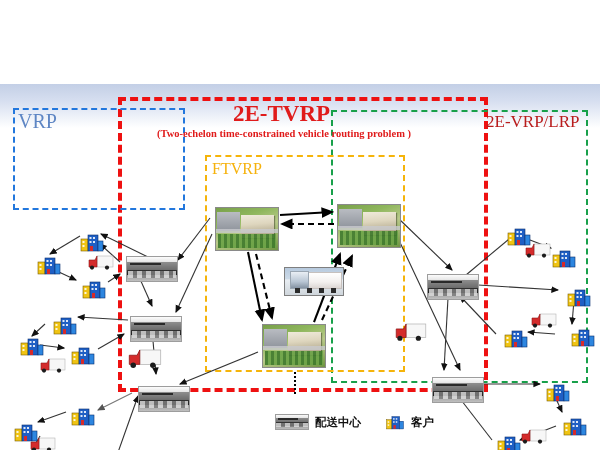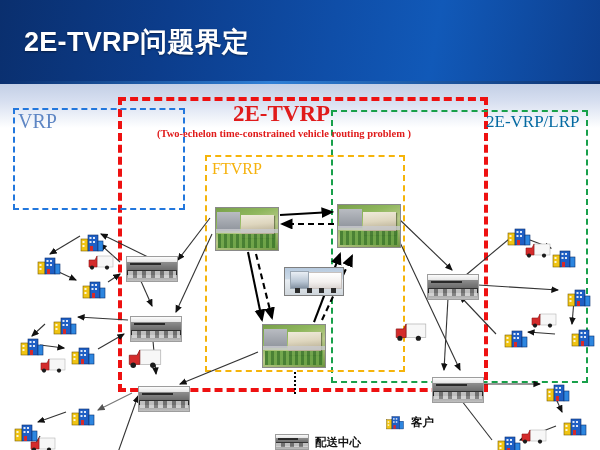--- a/index.html
+++ b/index.html
@@ -38,21 +38,21 @@
   .box{position:absolute;box-sizing:border-box;}
   #box-red{left:118px;top:13px;width:370px;height:295px;border:4px dashed #ee1111;}
   #box-blue{left:13px;top:24px;width:172px;height:102px;border:2px dashed #2277dd;}
   #box-green{left:331px;top:26px;width:257px;height:273px;border:2px dashed #18a04a;}
   #box-orange{left:205px;top:71px;width:200px;height:217px;border:2px dashed #f5b40a;}
   #dotline{position:absolute;left:294px;top:288px;width:0;height:22px;border-left:2px dotted #000;}
 
   
   .caption{position:absolute;white-space:nowrap;}
   #cap-vrp{left:18px;top:26px;font-family:"Liberation Serif","DejaVu Serif",serif;font-size:20px;color:#5e86c4;}
-  #cap-lrp{left:486px;top:28px;font-family:"Liberation Serif","DejaVu Serif",serif;font-size:17px;color:#0369a1;}
+  #cap-lrp{left:486px;top:28px;font-family:"Liberation Serif","DejaVu Serif",serif;font-size:17px;color:#b91c1c;}
   #cap-ftvrp{left:212px;top:76px;font-family:"Liberation Serif","DejaVu Serif",serif;font-size:16px;color:#f6b20c;}
   #cap-tvrp{left:233px;top:17px;font-family:"Liberation Serif","DejaVu Serif",serif;font-size:23px;font-weight:bold;color:#e01b1b;}
   #cap-tvrp-sub{left:157px;top:44px;font-family:"Liberation Serif","DejaVu Serif",serif;font-size:10.5px;font-weight:bold;color:#e01b1b;}
 
   
   .node{position:absolute;}
 
   
   .cust{width:26px;height:20px;}
 
@@ -125,34 +125,31 @@
   }
 
   
   #arrows{position:absolute;left:0;top:0;width:600px;height:366px;}
 
   
   #legend{position:absolute;left:0;top:322px;width:600px;height:44px;}
   .leg-item{position:absolute;display:flex;align-items:center;gap:6px;}
   .leg-label{font-size:11.5px;font-weight:bold;color:#111;white-space:nowrap;}
   #leg1{left:143px;top:8px;}
-  #leg2{left:275px;top:8px;margin-top:20px;}
+  #leg2{left:275px;top:8px;}
   #leg3{left:385px;top:8px;}
   .leg-rlc{width:24px;height:16px;position:relative;}
   .leg-dc{width:34px;height:16px;position:relative;}
   .leg-cust{width:20px;height:16px;position:relative;}
 </style>
 </head>
 <body>
 
 <div id="slide">
 
-  <div id="header">
-    <div id="title">2E-TVRP问题界定</div>
-  </div>
 
   <div id="band"></div>
 
   <div id="canvas">
 
     <div class="box" id="box-red"></div>
     <div class="box" id="box-blue"></div>
     <div class="box" id="box-green"></div>
     <div class="box" id="box-orange"></div>
     <div id="dotline"></div>

